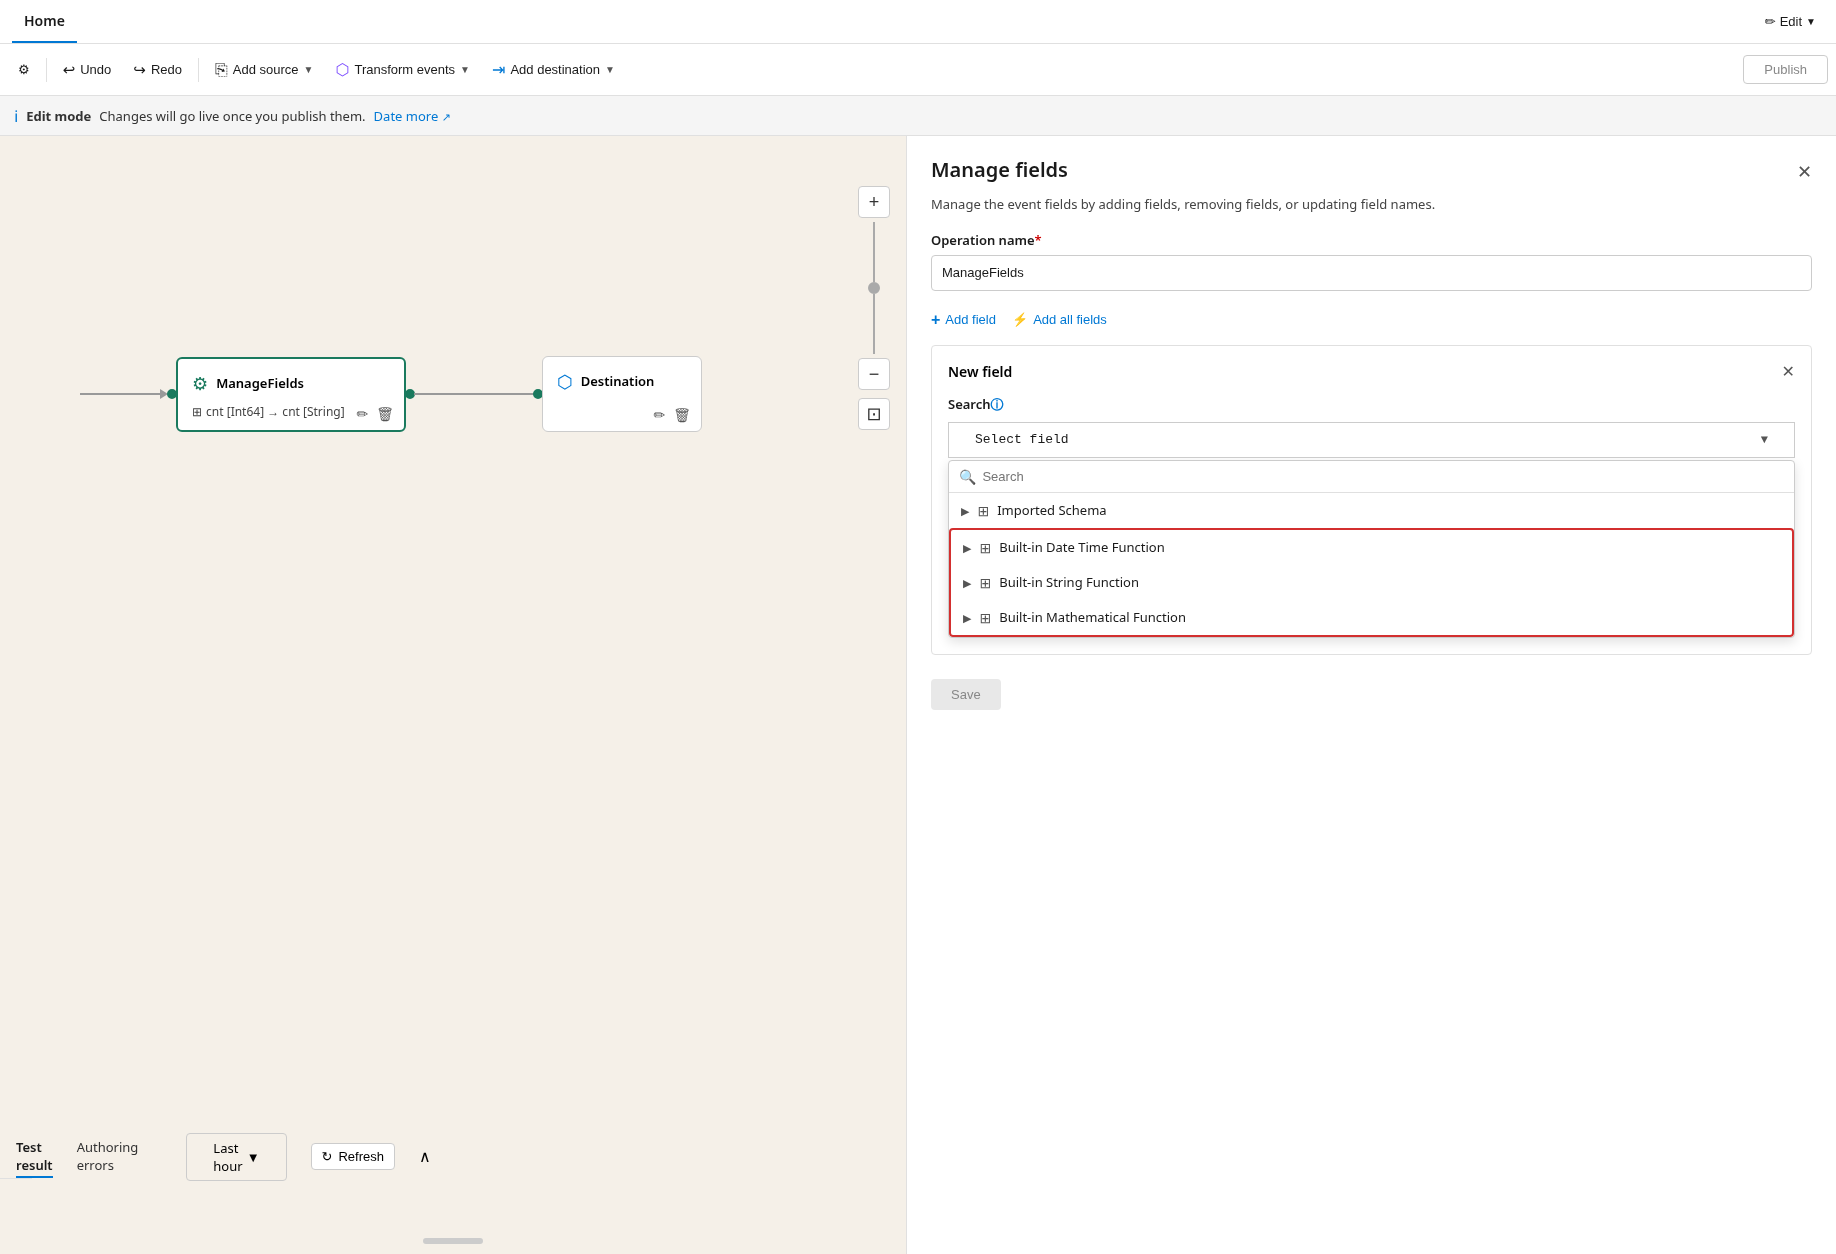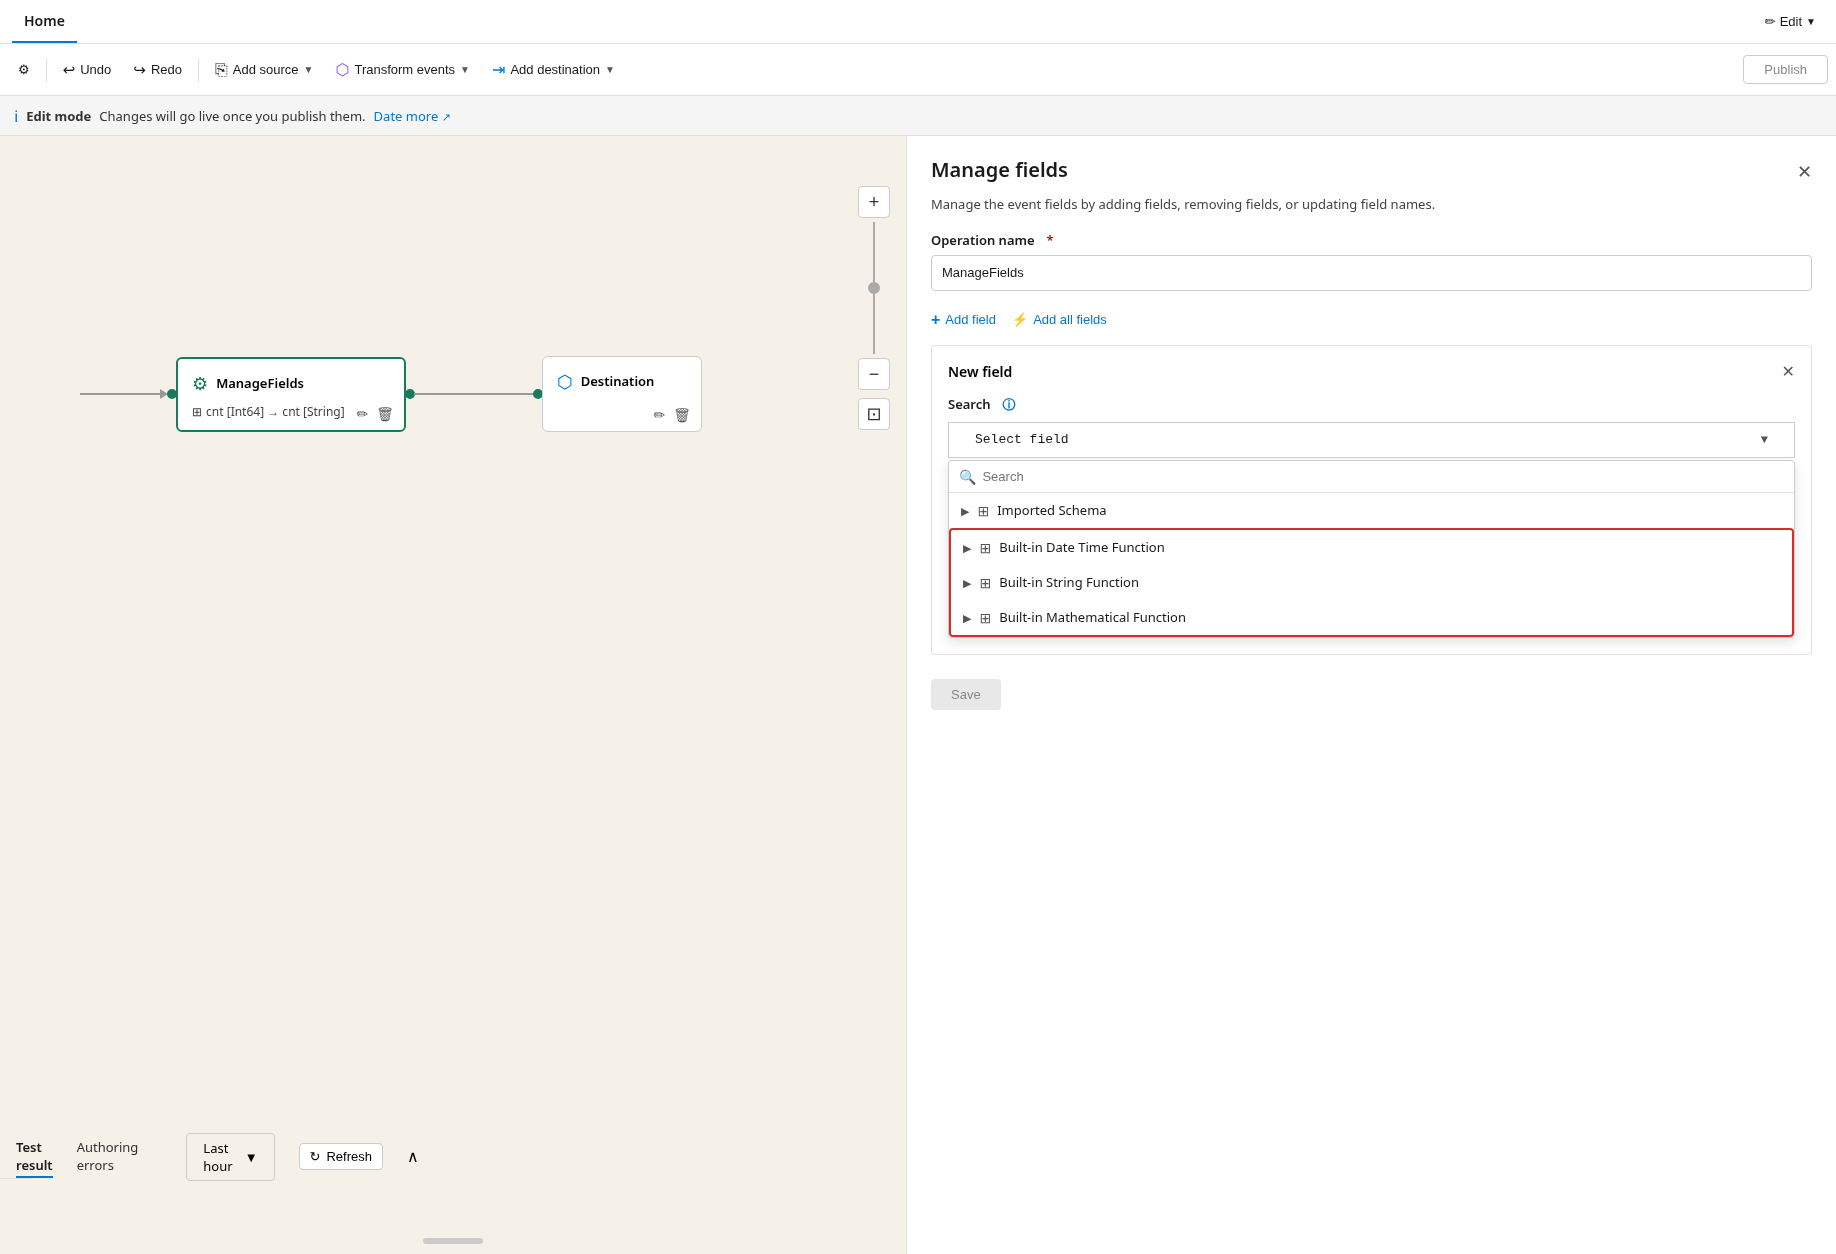--- a/index.html
+++ b/index.html
@@ -273,24 +273,24 @@
       align-items: center;
     }
     .bottom-tab.active {
       color: #1a1a1a;
       border-bottom: 2px solid #0078d4;
       font-weight: 600;
     }
     .time-select {
       display: flex;
       align-items: center;
-      gap: 12px;
+      gap: 4px;
       border: 1px solid #ccc;
       border-radius: 4px;
-      padding: 5px 16px;
+      padding: 5px 26px;
       cursor: pointer;
       font-size: 13px;
     }
     .refresh-btn {
       display: flex;
       align-items: center;
       gap: 6px;
       border: 1px solid #ccc;
       border-radius: 4px;
       padding: 5px 10px;
@@ -342,21 +342,21 @@
     .panel-section {
       padding: 0 24px 16px;
     }
     .field-label {
       font-size: 13px;
       font-weight: 600;
       color: #1a1a1a;
       margin-bottom: 6px;
       display: flex;
       align-items: center;
-      gap: 12px;
+      gap: 0;
     }
     .required-star { color: #c00; }
     .text-input {
       width: 100%;
       height: 36px;
       border: 1px solid #ccc;
       border-radius: 4px;
       padding: 0 10px;
       font-size: 13px;
       color: #1a1a1a;

